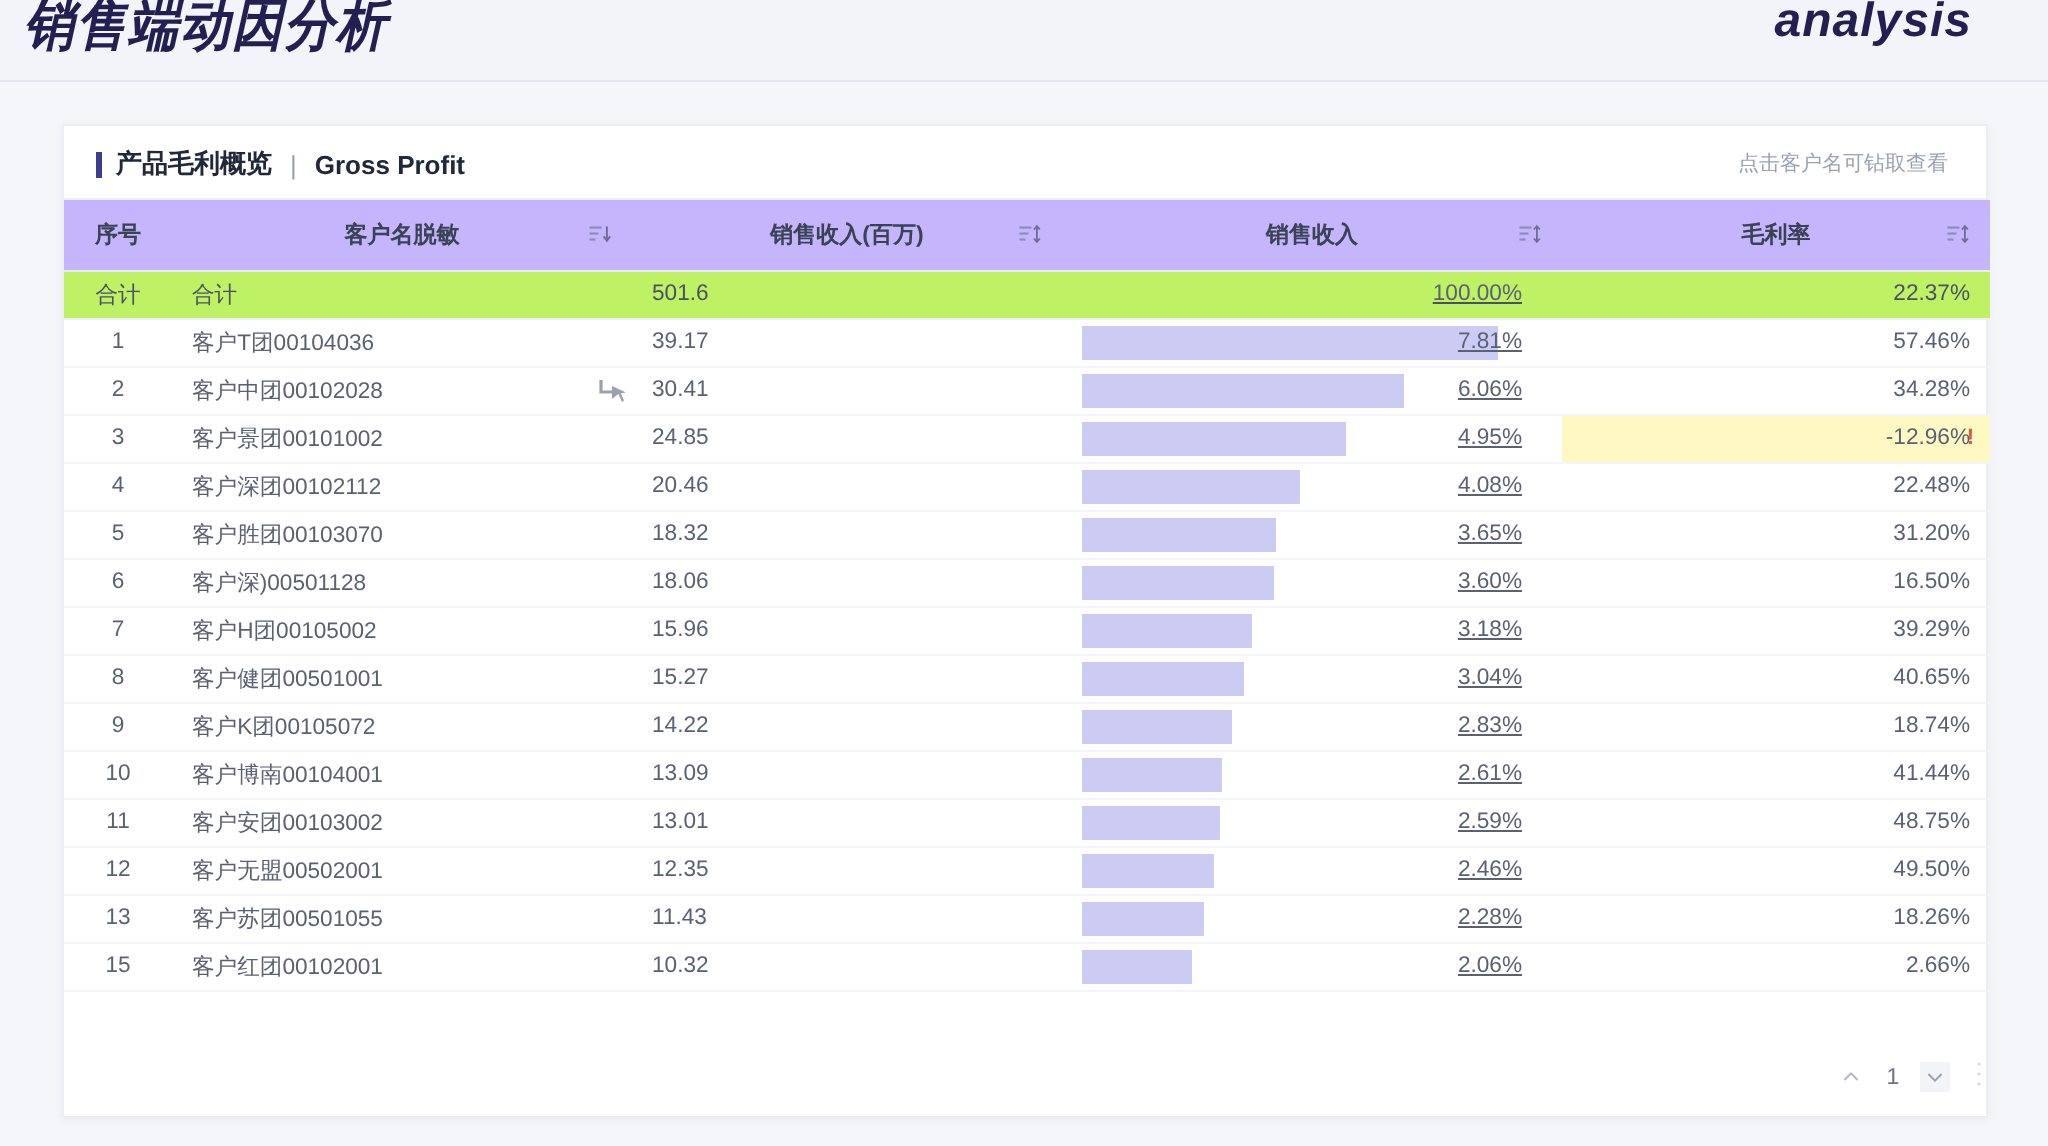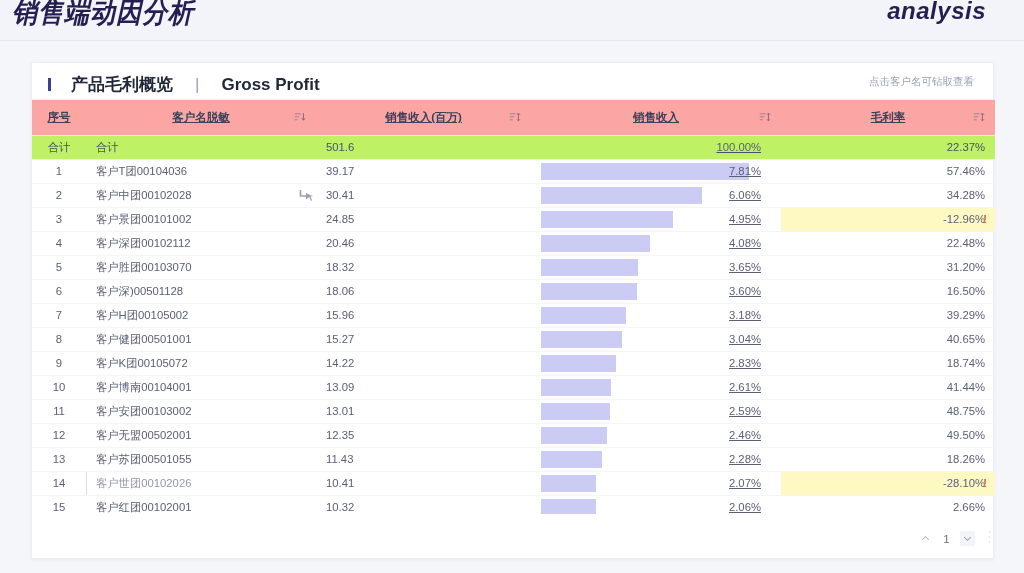--- a/index.html
+++ b/index.html
@@ -52,22 +52,22 @@
   .card-head {
     position: relative;
     height: 37px;
     border-bottom: 1px solid #eef0f4;
   }
   .card-title {
     position: absolute;
     left: 16px; top: 10px;
     display: flex;
     align-items: center;
-    gap: 20px;
-    font-size: 17px;
+    gap: 7px;
+    font-size: 13px;
     font-weight: 700;
     color: #20283a;
     white-space: nowrap;
   }
   .title-bar {
     display: inline-block;
     width: 3px; height: 13px;
     background: #3b3f8f;
   }
   .title-sep { color: #9aa1b2; font-weight: 400; margin: 0 2px; }
@@ -79,29 +79,28 @@
     white-space: nowrap;
   }
 
   
   table.grid {
     width: 100%;
     border-collapse: collapse;
     table-layout: fixed;
   }
   table.grid th {
-    background: #fca5a5;
+    background: #c4b5fd;
     height: 35px;
     font-size: 11.5px;
     font-weight: 700;
     color: #3b4256;
     border-bottom: 1px solid #e9ecf2;
     padding: 0 10px;
     position: relative;
-    text-decoration: underline;
   }
   .th-inner {
     display: flex;
     align-items: center;
     justify-content: center;
     position: relative;
     height: 100%;
   }
   .sort-ico {
     position: absolute;
@@ -459,32 +458,20 @@
           <td class="c-rev">11.43</td>
           <td class="c-bar">
             <div class="bar-wrap">
               <div class="bar-fill" style="width: 61px;"></div>
               <span class="bar-label">2.28%</span>
             </div>
           </td>
           <td class="c-gm">18.26%</td>
         </tr>
         <tr>
-          <td class="c-idx">14</td>
-          <td class="c-name name-focus">客户世团00102026</td>
-          <td class="c-rev">10.41</td>
-          <td class="c-bar">
-            <div class="bar-wrap">
-              <div class="bar-fill" style="width: 55px;"></div>
-              <span class="bar-label">2.07%</span>
-            </div>
-          </td>
-          <td class="c-gm neg">-28.10%<span class="warn-ico">!</span></td>
-        </tr>
-        <tr>
           <td class="c-idx">15</td>
           <td class="c-name">客户红团00102001</td>
           <td class="c-rev">10.32</td>
           <td class="c-bar">
             <div class="bar-wrap">
               <div class="bar-fill" style="width: 55px;"></div>
               <span class="bar-label">2.06%</span>
             </div>
           </td>
           <td class="c-gm">2.66%</td>

